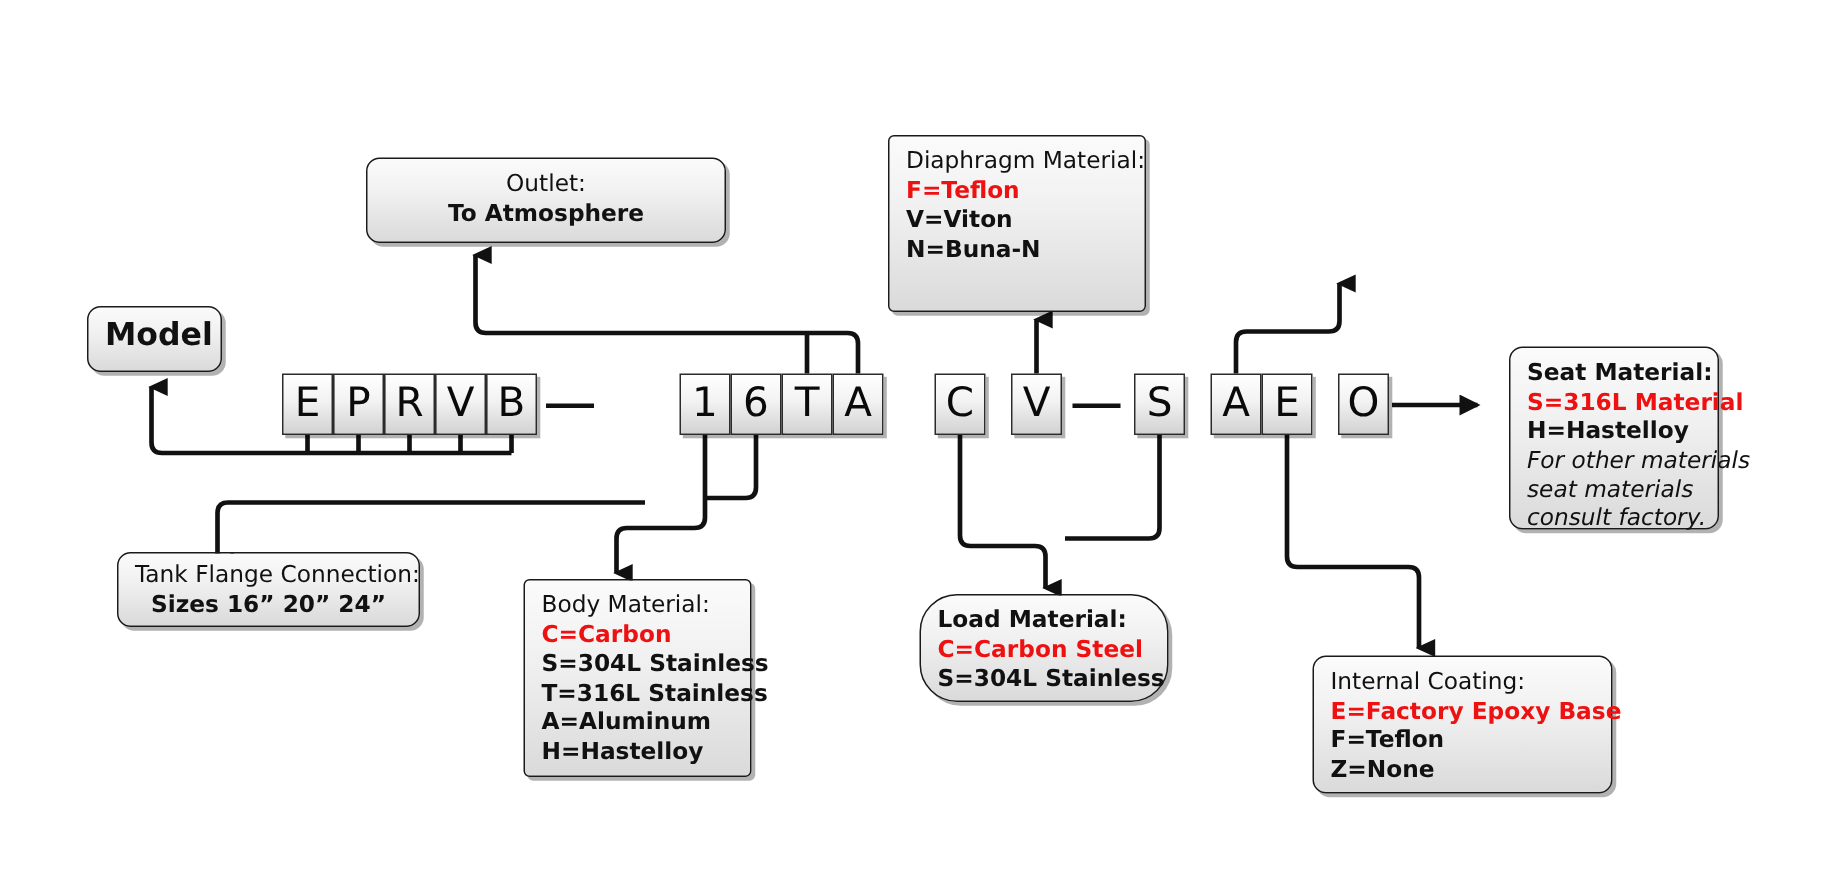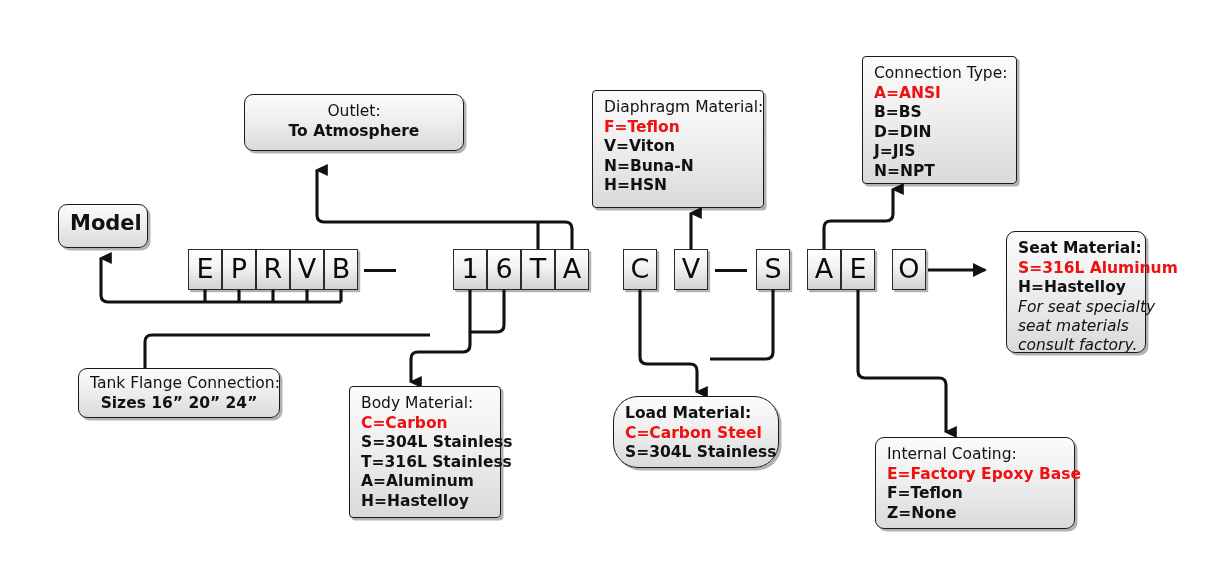--- a/index.html
+++ b/index.html
@@ -124,21 +124,21 @@
 
   <div class="cell" style="left:756px;top:249px;">S</div>
   <div class="cell" style="left:807px;top:249px;">A</div>
   <div class="cell" style="left:841px;top:249px;">E</div>
   <div class="cell" style="left:892px;top:249px;">O</div>
 
   <div class="box center" style="left:58px;top:204px;width:90px;height:44px;padding-top:9px;">
     <div class="ttl b" style="font-size:21px;">Model</div>
   </div>
 
-  <div class="box center" style="left:244px;top:94px;width:220px;height:57px;">
+  <div class="box center" style="left:244px;top:105px;width:240px;height:57px;">
     <div class="ttl">Outlet:</div>
     <div class="opt">To Atmosphere</div>
   </div>
 
   <div class="box center" style="left:78px;top:368px;width:202px;height:50px;padding-top:5px;">
     <div class="ttl">Tank Flange Connection:</div>
     <div class="opt">Sizes 16” 20” 24”</div>
   </div>
 
   <div class="box" style="left:349px;top:386px;width:152px;height:132px;border-radius:4px;">
@@ -148,43 +148,34 @@
     <div class="opt">T=316L Stainless</div>
     <div class="opt">A=Aluminum</div>
     <div class="opt">H=Hastelloy</div>
   </div>
 
   <div class="box" style="left:592px;top:90px;width:172px;height:118px;border-radius:4px;">
     <div class="ttl">Diaphragm Material:</div>
     <div class="opt hl">F=Teflon</div>
     <div class="opt">V=Viton</div>
     <div class="opt">N=Buna-N</div>
-    <div class="opt">H=HSN</div>
   </div>
 
   <div class="box" style="left:613px;top:396px;width:166px;height:72px;border-radius:25px;">
     <div class="ttl b">Load Material:</div>
     <div class="opt hl">C=Carbon Steel</div>
     <div class="opt">S=304L Stainless</div>
   </div>
 
-  <div class="box" style="left:862px;top:56px;width:155px;height:128px;border-radius:4px;">
-    <div class="ttl">Connection Type:</div>
-    <div class="opt hl">A=ANSI</div>
-    <div class="opt">B=BS</div>
-    <div class="opt">D=DIN</div>
-    <div class="opt">J=JIS</div>
-    <div class="opt">N=NPT</div>
-  </div>
 
   <div class="box" style="left:1006px;top:231px;width:140px;height:122px;">
     <div class="ttl b">Seat Material:</div>
-    <div class="opt hl">S=316L Aluminum</div>
+    <div class="opt hl">S=316L Material</div>
     <div class="opt">H=Hastelloy</div>
-    <div class="note">For seat specialty</div>
+    <div class="note">For other materials</div>
     <div class="note">seat materials</div>
     <div class="note">consult factory.</div>
   </div>
 
   <div class="box" style="left:875px;top:437px;width:200px;height:92px;">
     <div class="ttl">Internal Coating:</div>
     <div class="opt hl">E=Factory Epoxy Base</div>
     <div class="opt">F=Teflon</div>
     <div class="opt">Z=None</div>
   </div>

